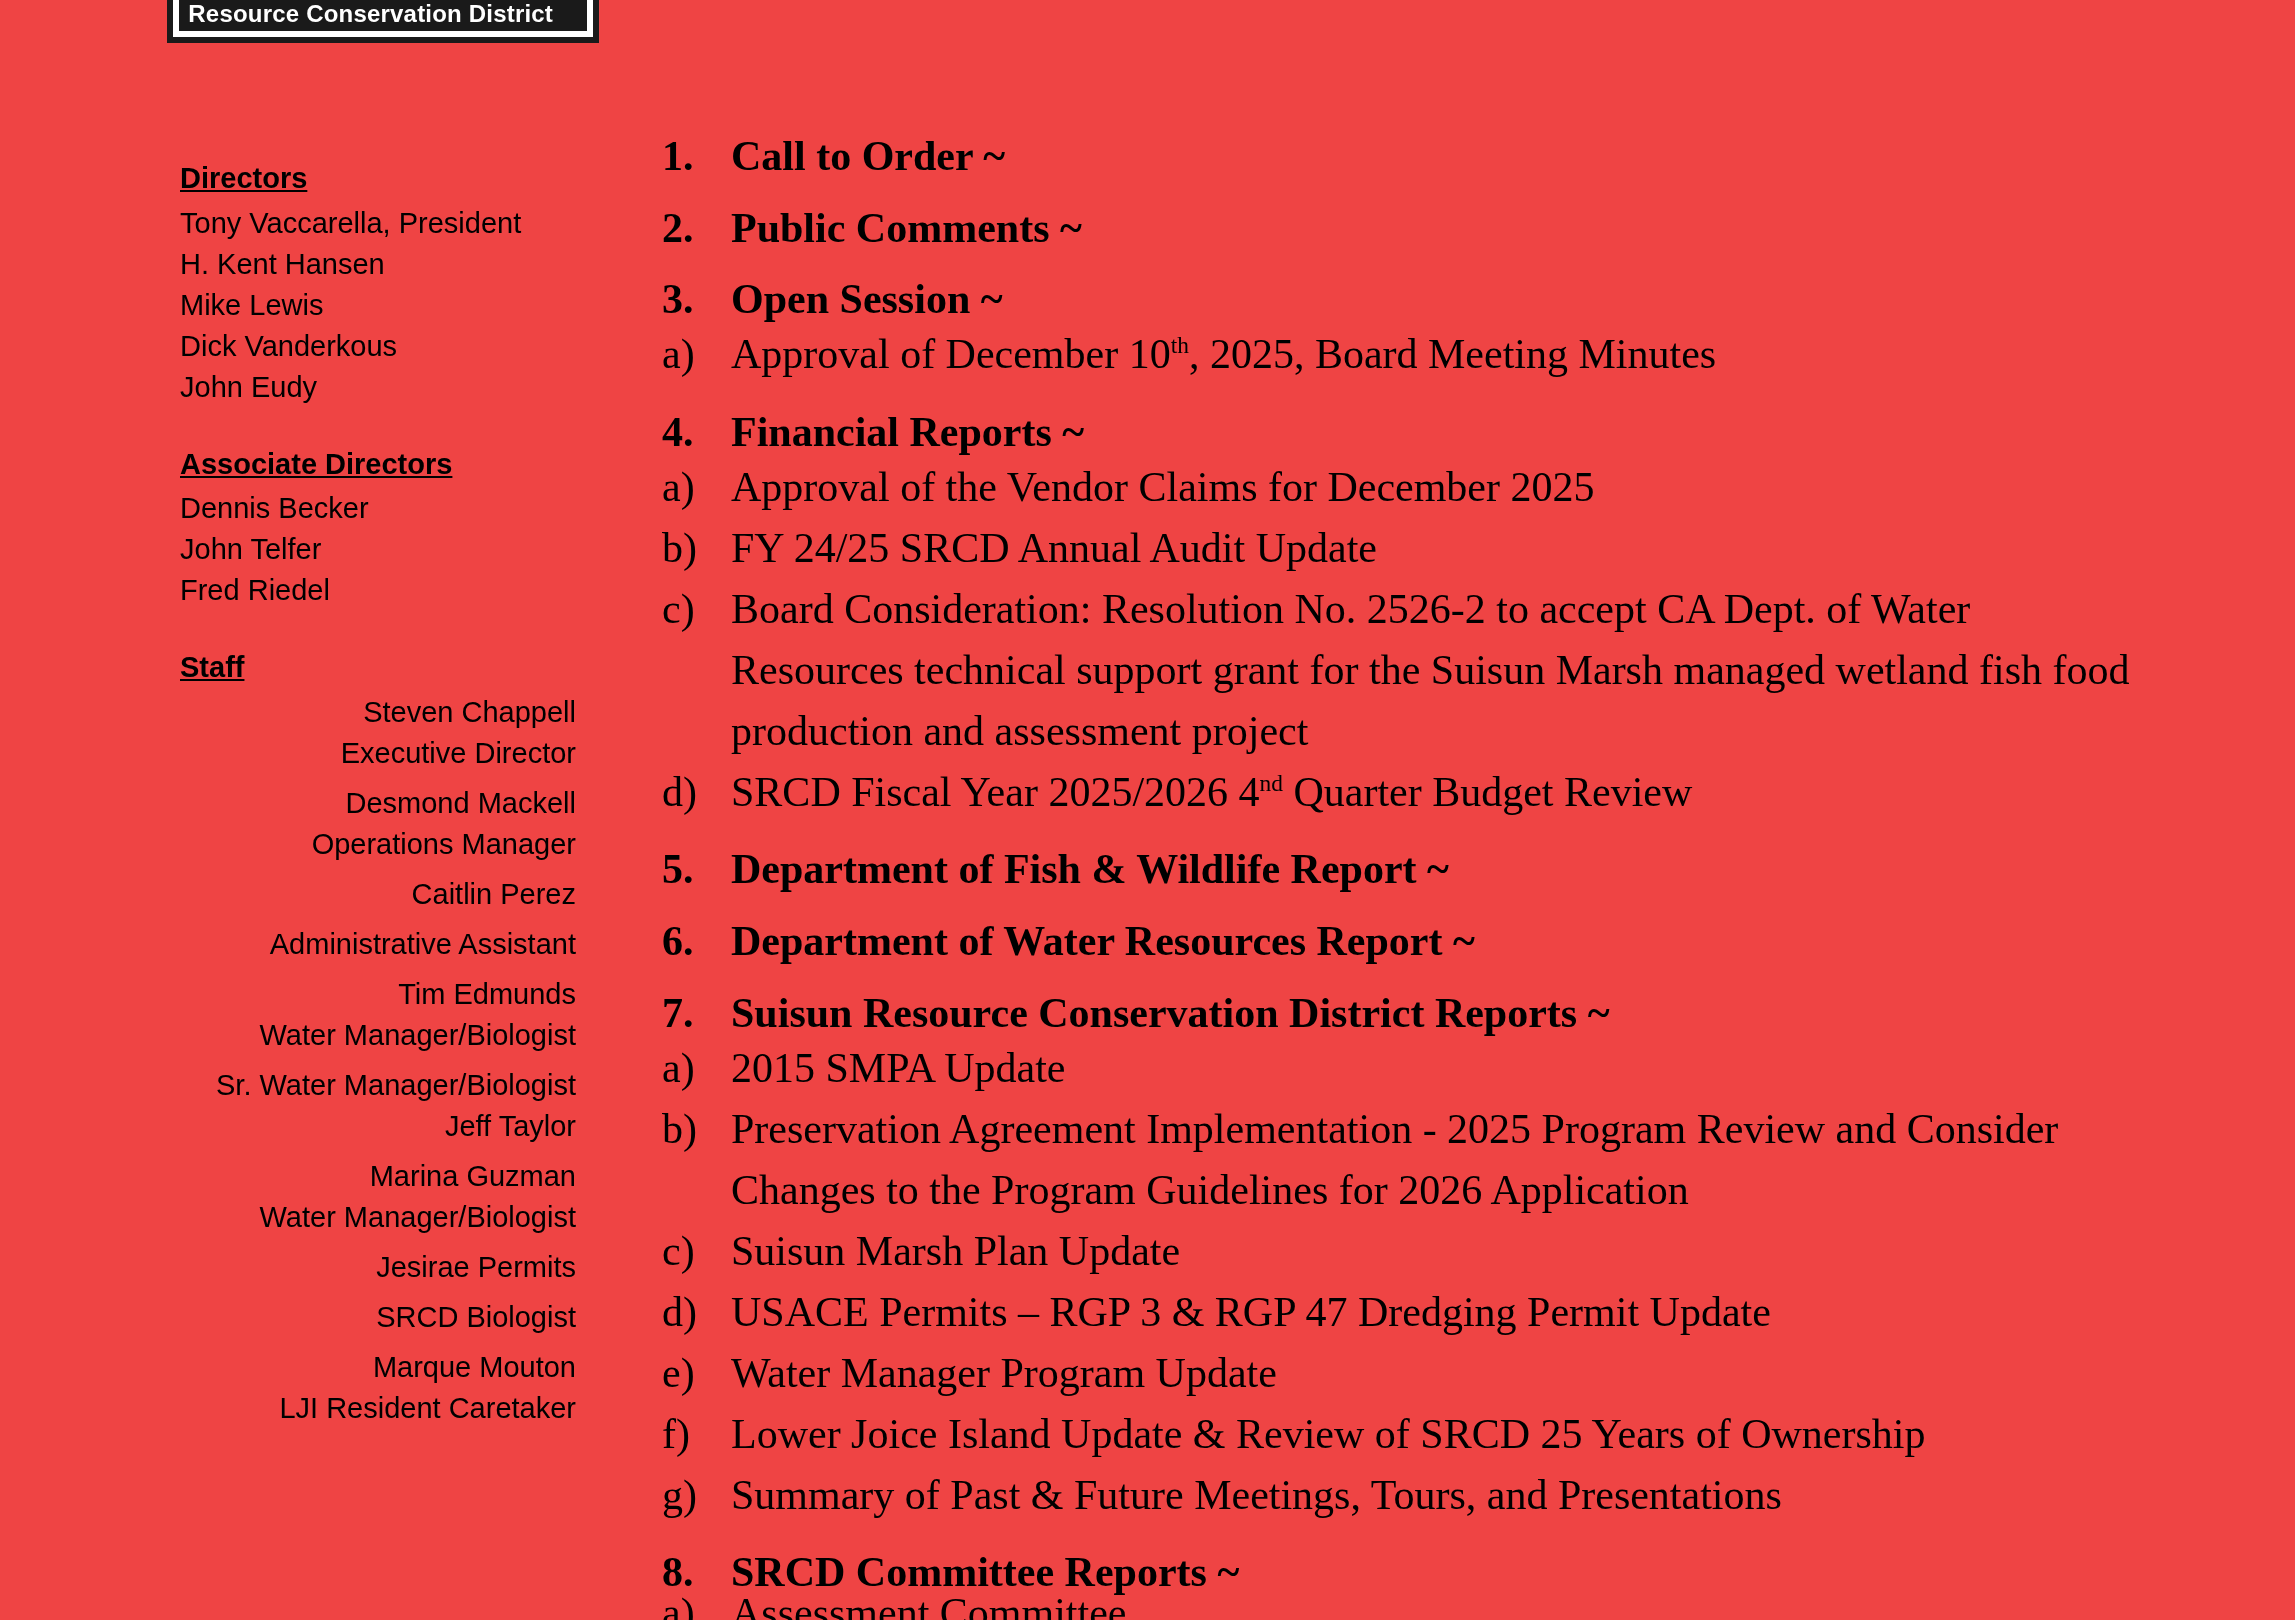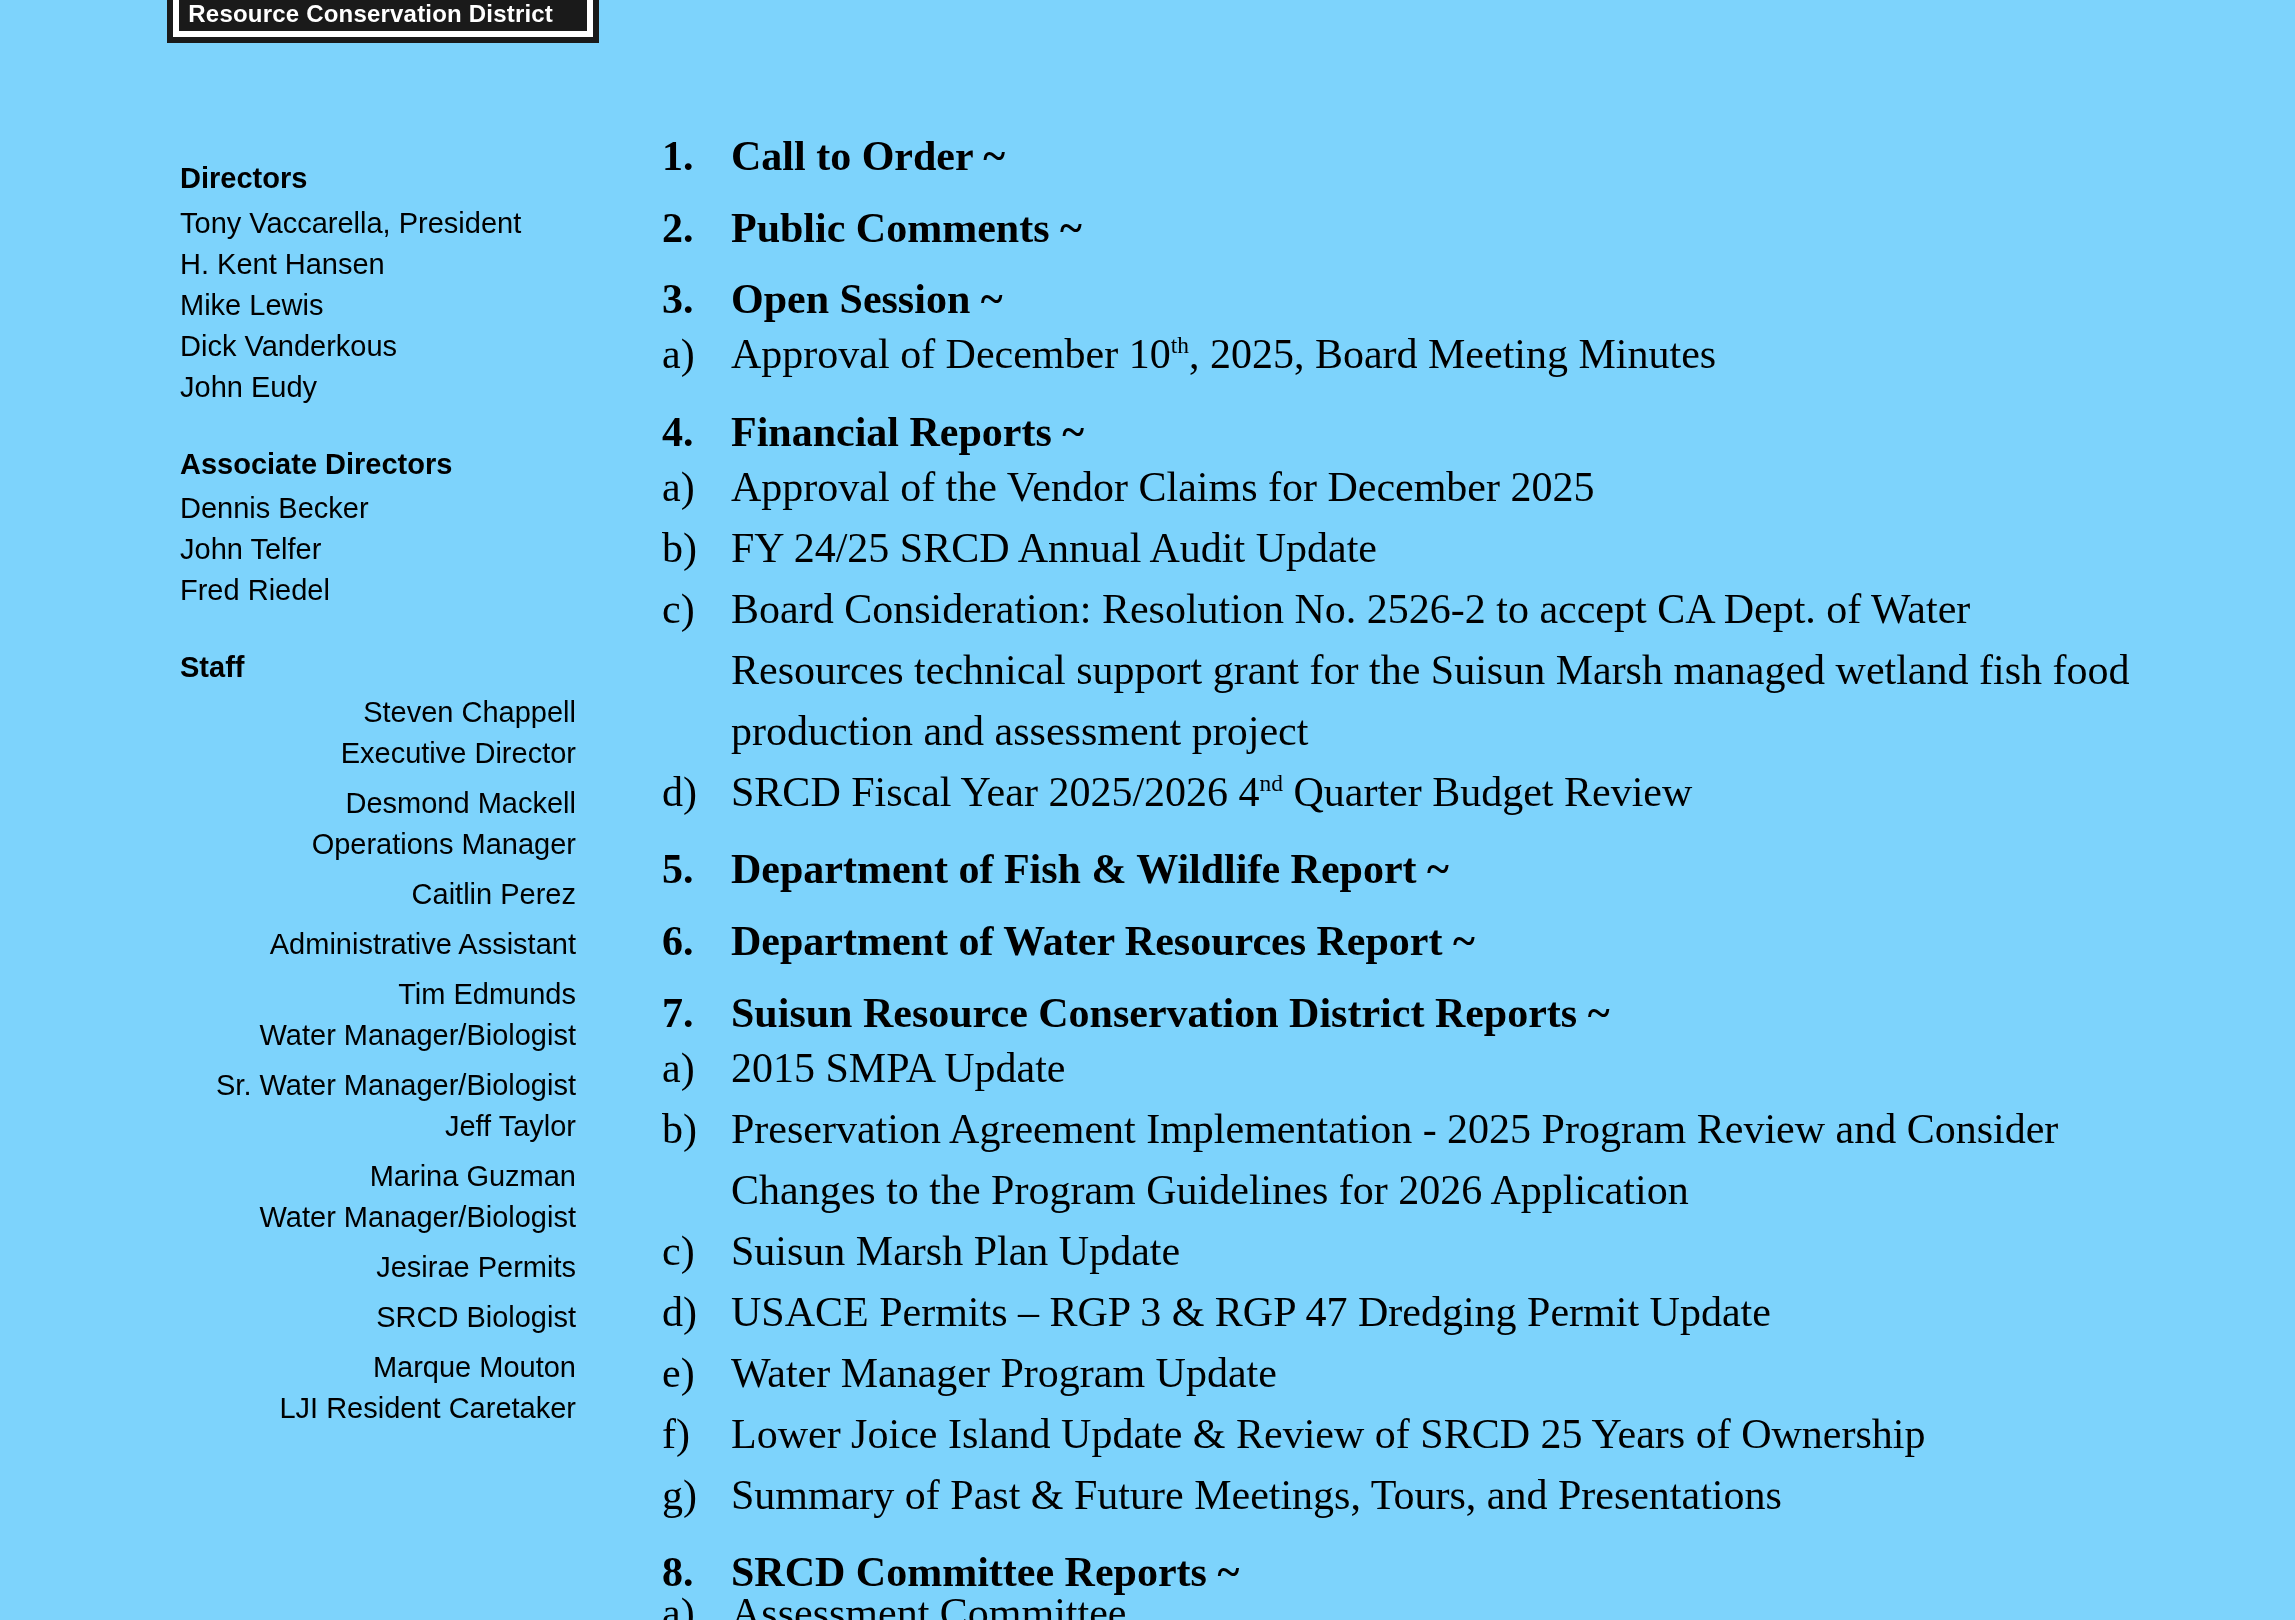--- a/index.html
+++ b/index.html
@@ -1,20 +1,20 @@
 <!DOCTYPE html>
 <html style="font-size:14.4px"><head>
 <meta charset="utf-8">
 <style>
   html,body{margin:0;padding:0;background:#ffffff;}
   .page{
     position:relative;
     width:2295px;
     height:1620px;
-    background:#7dd3fc;
+    background:#ef4444;
     overflow:hidden;
     color:#000;
   }
 
   
   .logo{
     position:absolute;
     left:167px; top:-56px;
     width:432px; height:99px;
     background:#1a1a1a;
@@ -44,21 +44,21 @@
   .roster{
     position:absolute;
     left:180px; top:158px;
     width:396px;
     font-family:"Liberation Sans", sans-serif;
     font-size:29px;
     line-height:41px;
     color:#000;
   }
   .roster-group{margin-bottom:36px;}
-  .roster-group-header{font-weight:bold; margin-bottom:3.6px;}
+  .roster-group-header{font-weight:bold; margin-bottom:3.6px;text-decoration:underline;}
   .member{margin-bottom:0;}
   .roster-group.g2 .member{margin-bottom:9px;text-align:right;}
 
   
   .agenda{
     position:absolute;
     left:662px; top:131px;
     width:1494px;
     font-family:"Liberation Serif", serif;
     color:#000;

